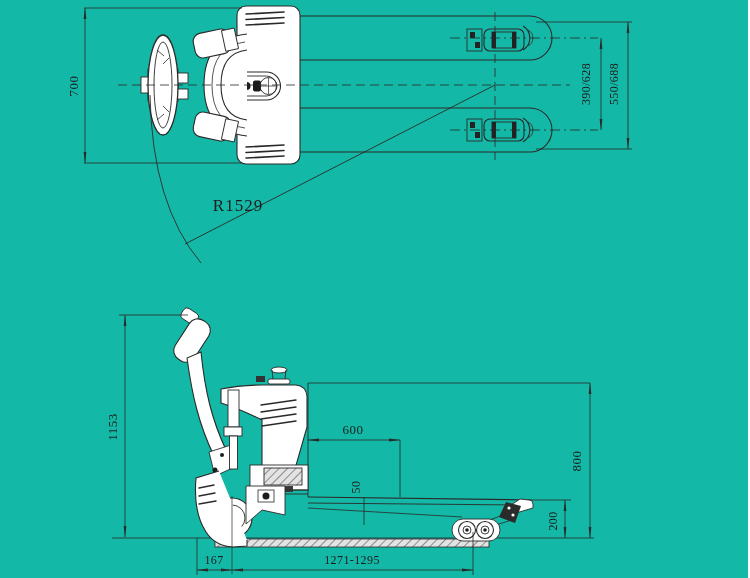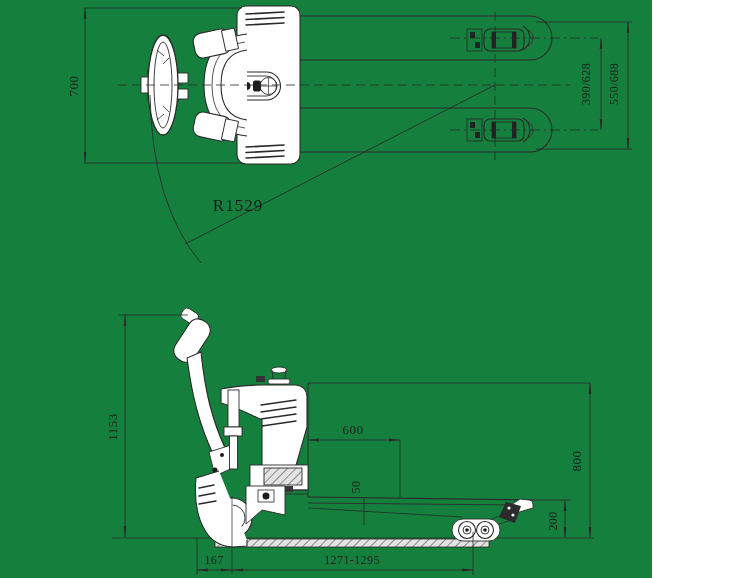--- a/index.html
+++ b/index.html
@@ -1,17 +1,17 @@
 <!DOCTYPE html>
 <html><head>
 <meta charset="utf-8">
 <style>
   html,body{margin:0;padding:0;background:#fff;}
   .stage{
-    position:relative;width:652px;height:578px;background:#15803d;
+    position:relative;width:748px;height:578px;background:#14b8a6;
     font-family:"Liberation Serif", serif;overflow:hidden;
   }
   svg text{fill:#1c1c1c;}
   .dimtxt{font-size:13px;letter-spacing:.5px;}
   .dimtxt-sm{font-size:12px;letter-spacing:.4px;}
   .rtxt{font-size:17px;letter-spacing:1px;}
 </style>
 </head>
 <body>
 

